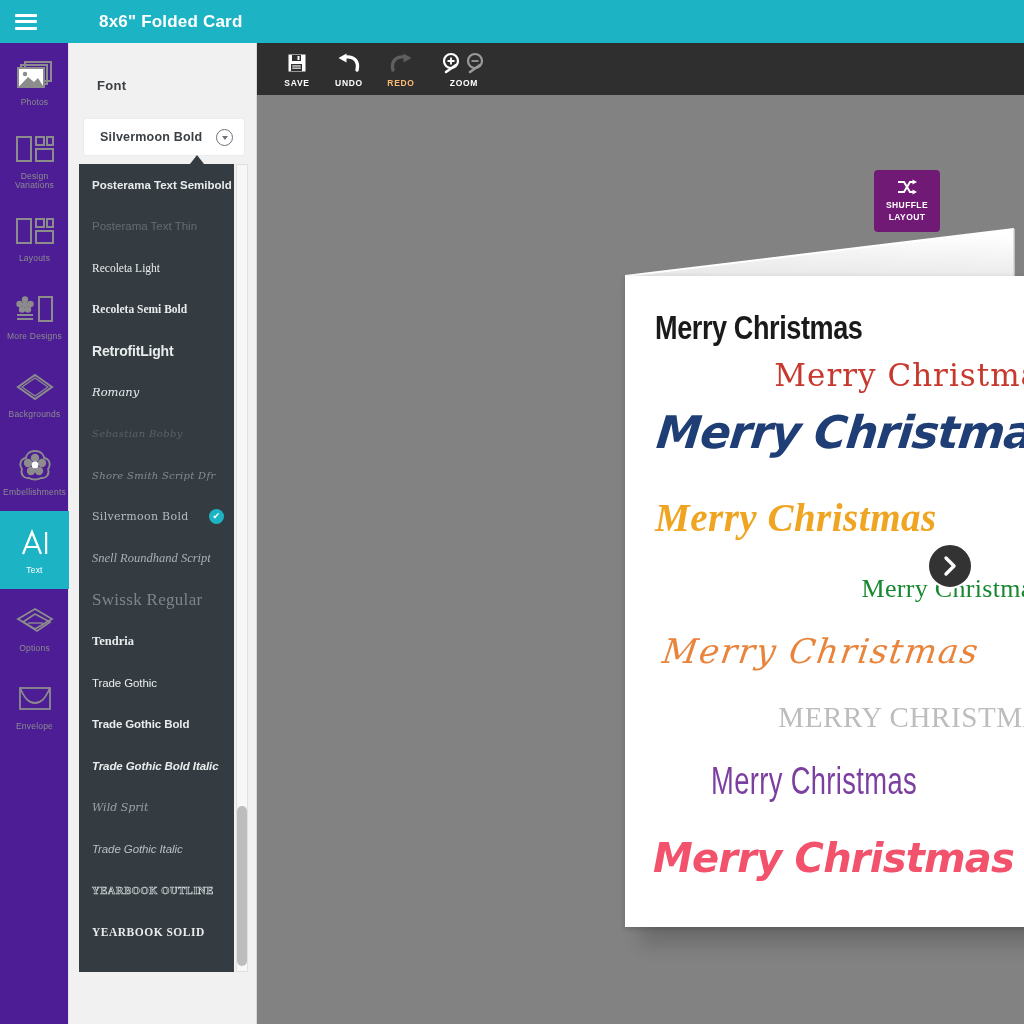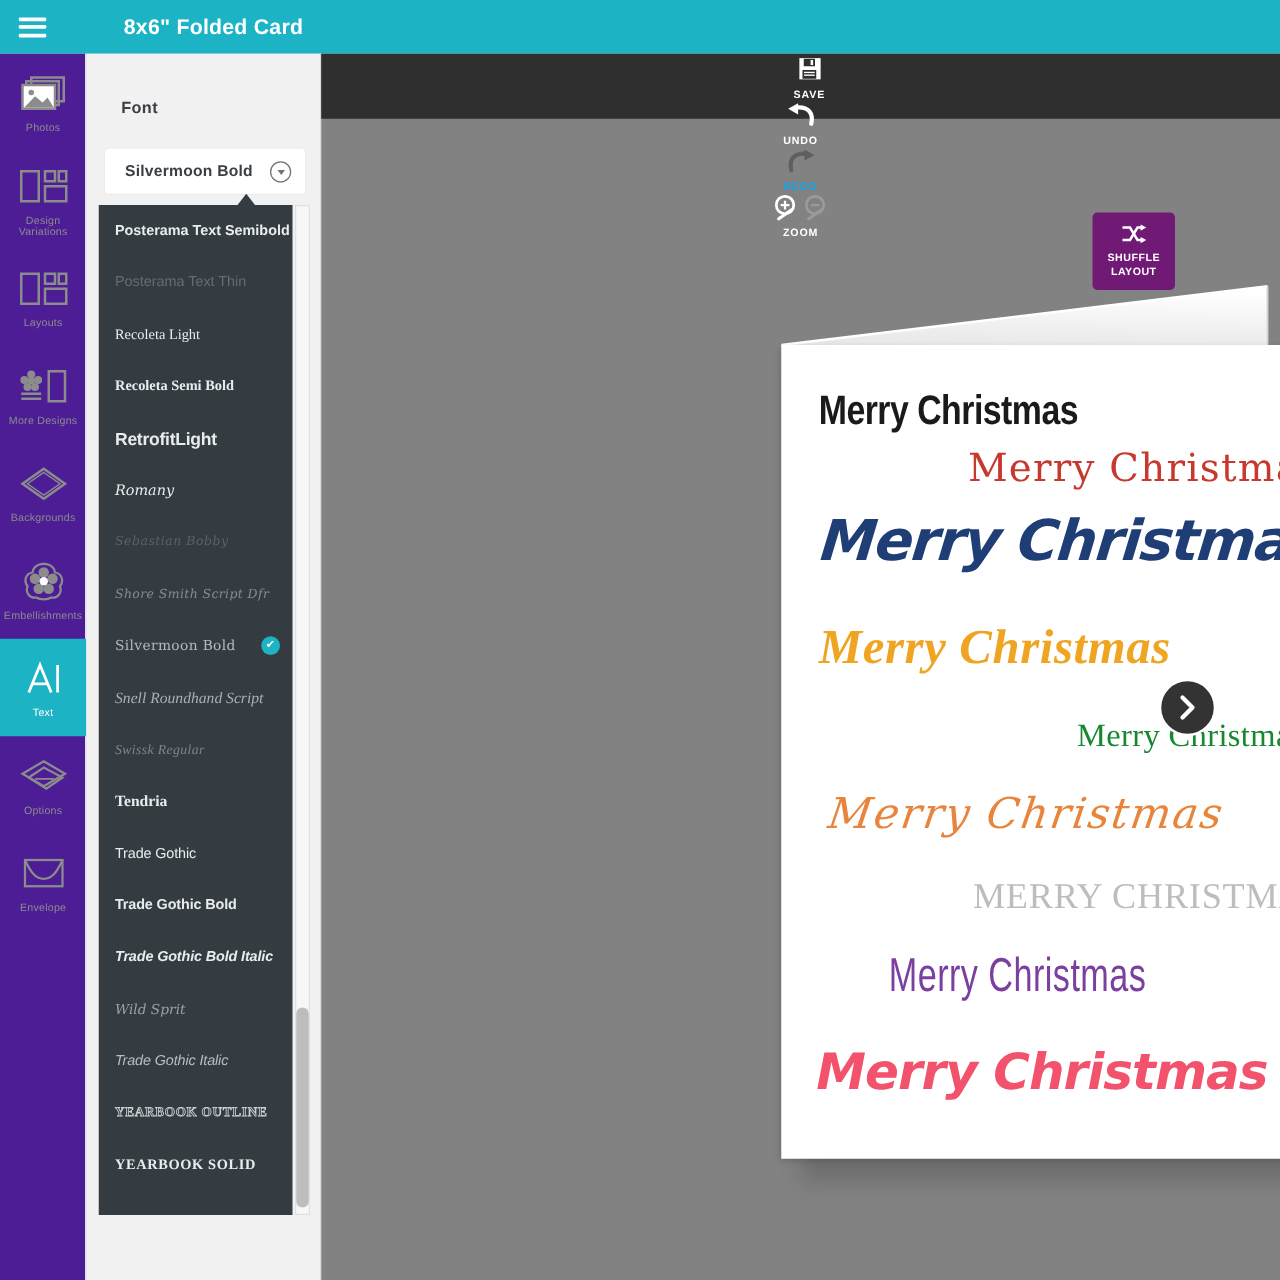--- a/index.html
+++ b/index.html
@@ -110,21 +110,21 @@
   .f-bold   { font-weight: bold; }
   .f-thin   { color: #646d72; font-weight: 300; }
   .f-serif  { font-family: "Liberation Serif", serif; }
   .f-serifb { font-family: "Liberation Serif", serif; font-weight: bold; }
   .f-retro  { font-weight: bold; font-size: 14px; letter-spacing: -.2px; }
   .f-scr    { font-family: "DejaVu Serif", serif; font-style: italic; }
   .f-scr-dim{ font-family: "DejaVu Serif", serif; font-style: italic; color: #5a6268; font-size: 10px; letter-spacing: .4px; }
   .f-scr-dim2{ font-family: "DejaVu Serif", serif; font-style: italic; color: #848d92; font-size: 10px; letter-spacing: .3px; }
   .f-silver { font-family: "DejaVu Serif", serif; color: #b4babd; font-size: 11px; letter-spacing: .3px; }
   .f-snell  { font-family: "Liberation Serif", serif; font-style: italic; color: #aab0b4; font-size: 12.5px; }
-  .f-swash  { font-family: "Liberation Serif", serif; font-style: italic; color: #7e868b; font-size: 11px; letter-spacing: .3px; }
+  .f-swash  { font-family: "Liberation Serif", serif; color: #7e868b; font-size: 17px; letter-spacing: .3px; }
   .f-tendria{ font-family: "Liberation Serif", serif; font-weight: bold; font-size: 12.5px; }
   .f-tg     { font-size: 11.5px; letter-spacing: -.1px; }
   .f-tgb    { font-size: 11.5px; font-weight: bold; letter-spacing: -.1px; }
   .f-tgbi   { font-size: 11.5px; font-weight: bold; font-style: italic; letter-spacing: -.1px; }
   .f-tgi    { font-size: 11.5px; font-style: italic; color: #b9bfc2; letter-spacing: -.1px; }
   .f-wild   { font-family: "DejaVu Serif", serif; font-style: italic; color: #9aa1a5; font-size: 11px; }
   .f-ybo    { font-family: "Liberation Serif", serif; font-weight: bold; font-size: 10.5px; letter-spacing: .6px;
               color: #444c51; -webkit-text-stroke: .6px #cfd4d6; }
   .f-ybs    { font-family: "Liberation Serif", serif; font-weight: bold; font-size: 11.5px; letter-spacing: .5px; }
 
@@ -143,28 +143,28 @@
   }
 
   
   .canvas {
     position: absolute; left: 257px; top: 43px; width: 767px; height: 981px;
     background: #828282;
   }
   .toolbar {
     position: absolute; left: 0; top: 0; width: 767px; height: 52px;
     background: #2f2f2f;
-    display: flex; align-items: center; flex-direction: column;
+    display: flex; align-items: center;
   }
   .tool {
     height: 52px; display: flex; flex-direction: column;
     align-items: center; justify-content: center;
     color: #ffffff; cursor: pointer; width: 52px;
   }
-  .tool.disabled { color: #0ea5e9; cursor: default; }
+  .tool.disabled { color: #fdba74; cursor: default; }
   .tool:first-child { margin-left: 14px; }
   .tool-ico { height: 24px; display: flex; align-items: center; justify-content: center; }
   .tool-label { font-size: 8.5px; font-weight: bold; letter-spacing: .7px; margin-top: 3px; }
   .tool-zoom { width: 74px; }
 
   
   .card-shadow {
     position: absolute; left: 384px; top: 252px; width: 458px; height: 650px;
     background: rgba(0,0,0,.16); filter: blur(9px);
   }

